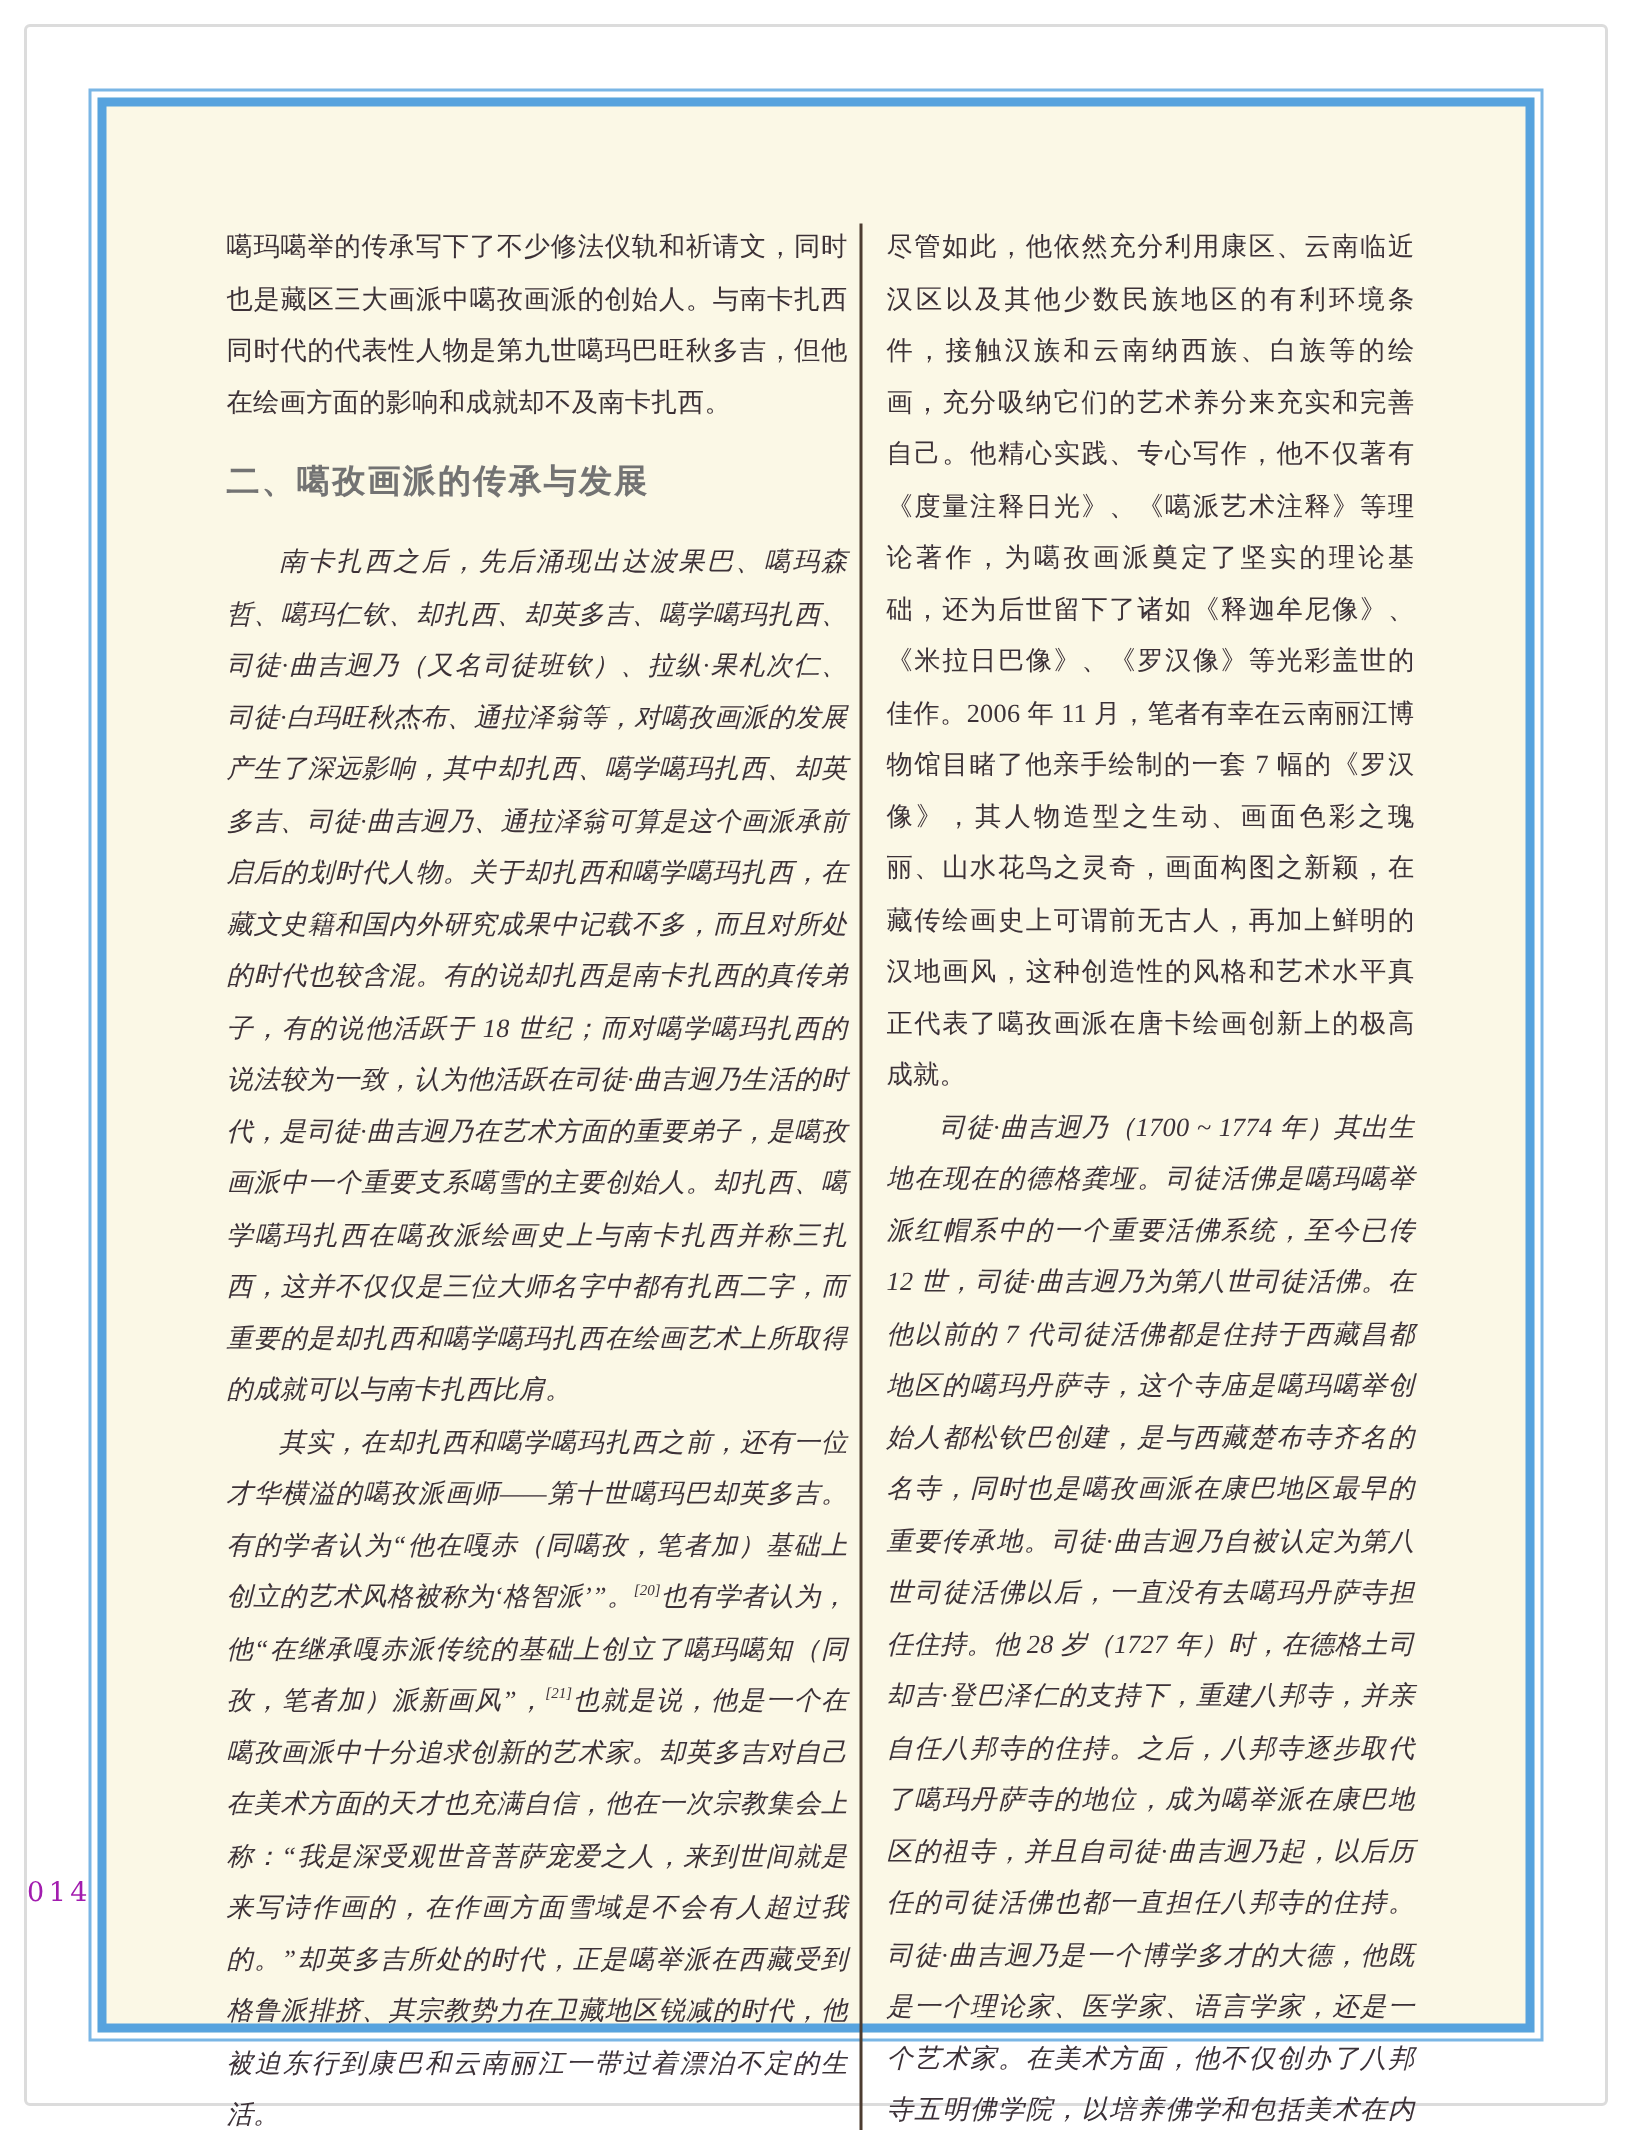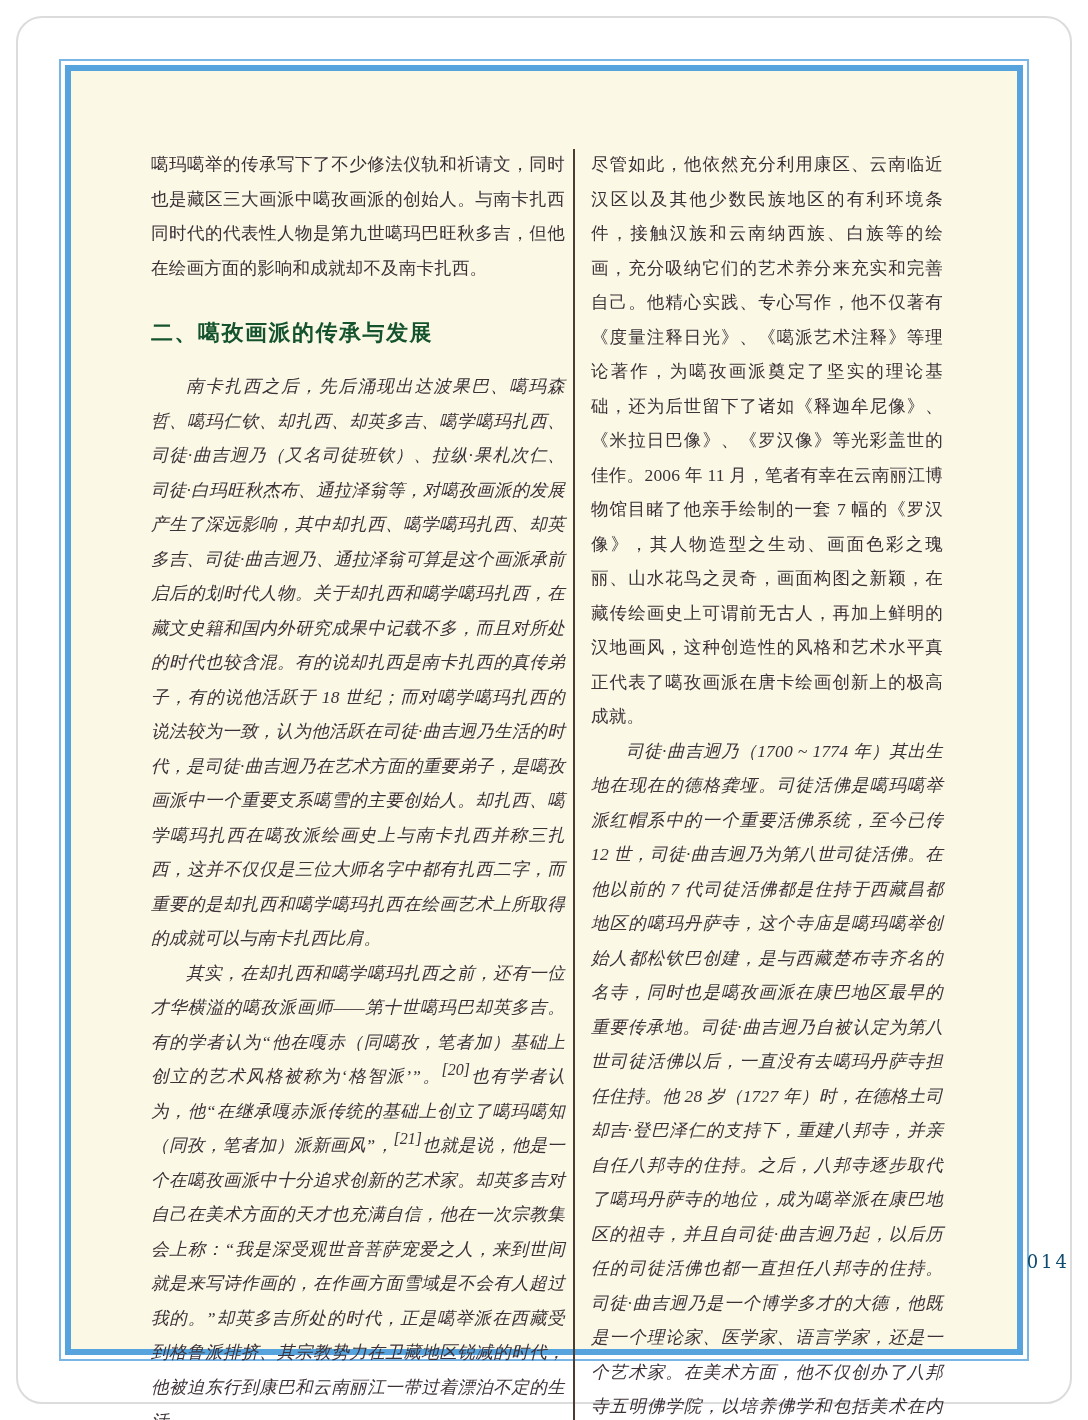--- a/index.html
+++ b/index.html
@@ -7,21 +7,21 @@
     position:relative;
     width:1088px;height:1420px;
     background:#ffffff;
     font-family:"Liberation Serif", serif;
     overflow:hidden;
   }
   .photo-card{
     position:absolute; inset:16px;
     background:#ffffff;
     border:2px solid #dcdcdc;
-    border-radius:26px;
+    border-radius:4px;
   }
   .frame-outer{
     position:absolute; inset:41px;
     border:2px solid var(--frame-outer,#7ab6e5);
   }
   .frame-inner{
     position:absolute; inset:47px;
     border:6px solid var(--frame-inner,#57a3de);
     background:var(--page-bg,#fbf8e6);
   }
@@ -41,40 +41,40 @@
     text-align:justify;
     color:var(--text-color,#3c3137);
     letter-spacing:0.2px;
   }
   .indent{text-indent:2em;font-style:italic;}
   .section-heading{
     font-family:"Liberation Sans", sans-serif;
     font-weight:bold;
     font-size:22px;
     letter-spacing:1.5px;
-    color:#14532d;
-    margin:33px 0 21px 0;
+    color:#737373;
+    margin:21px 0 21px 0;
     text-align:left;
   }
   sup.fnref{
-    font-size:16px;
+    font-size:10px;
     line-height:0;
     vertical-align:super;
     color:var(--text-color,#3c3137);
     letter-spacing:0;
   }
   .page-number{
     position:absolute;
     left:0; right:0;
     bottom:130px;
-    text-align:right;
+    text-align:left;
     font-family:"DejaVu Serif", serif;
     font-size:18px;
     letter-spacing:3px;
-    color:#0c4a6e;
+    color:#a21caf;
   }
 </style>
 </head>
 <body>
 
 <div class="canvas">
   <div class="photo-card">
     <div class="frame-outer"></div>
     <div class="frame-inner"></div>
 

